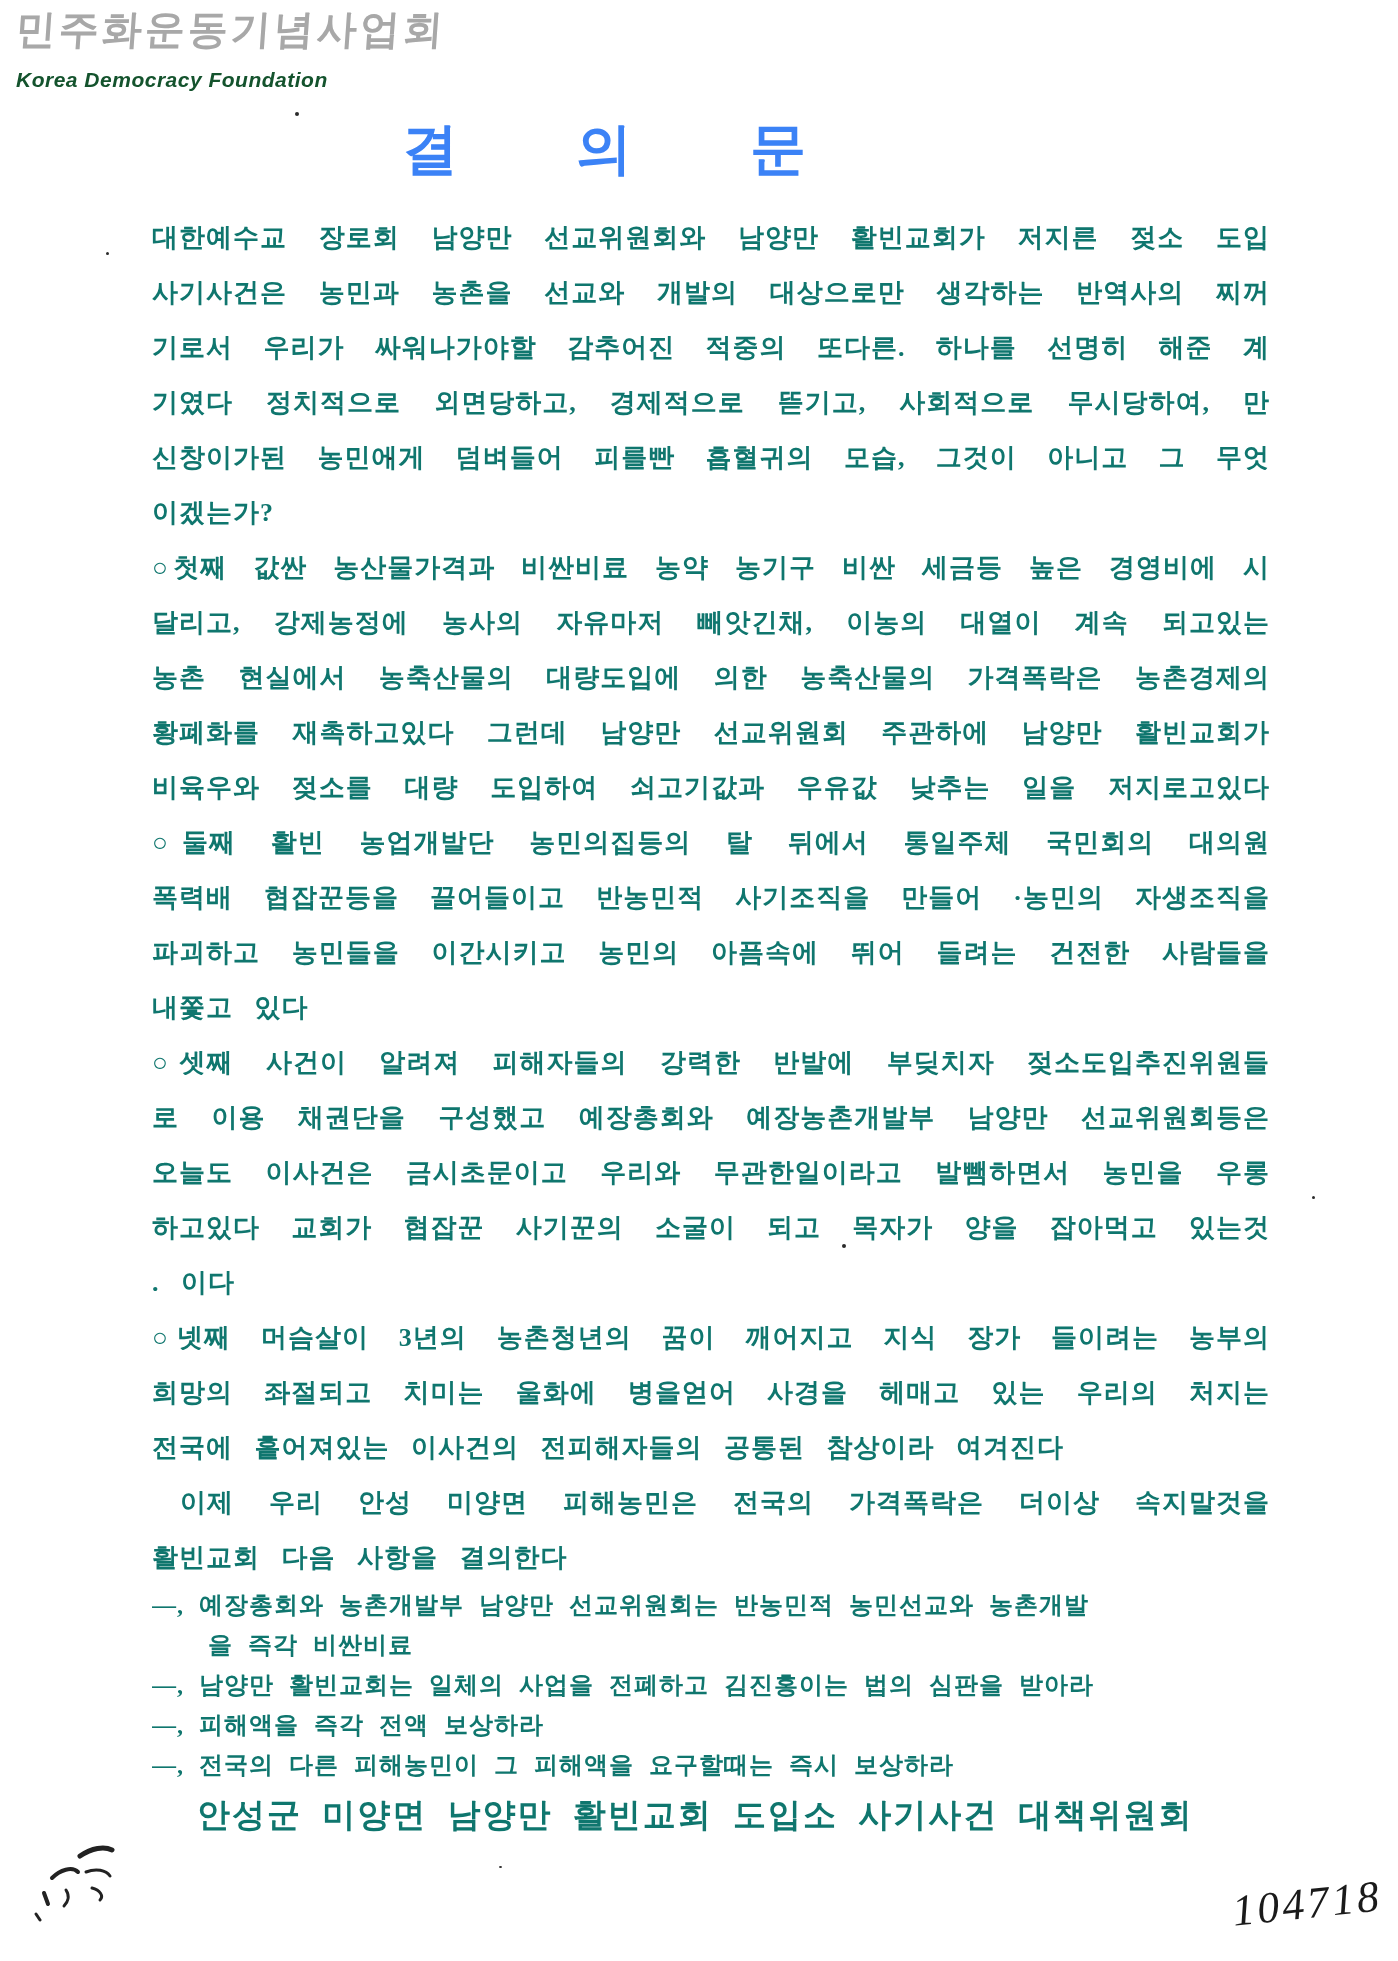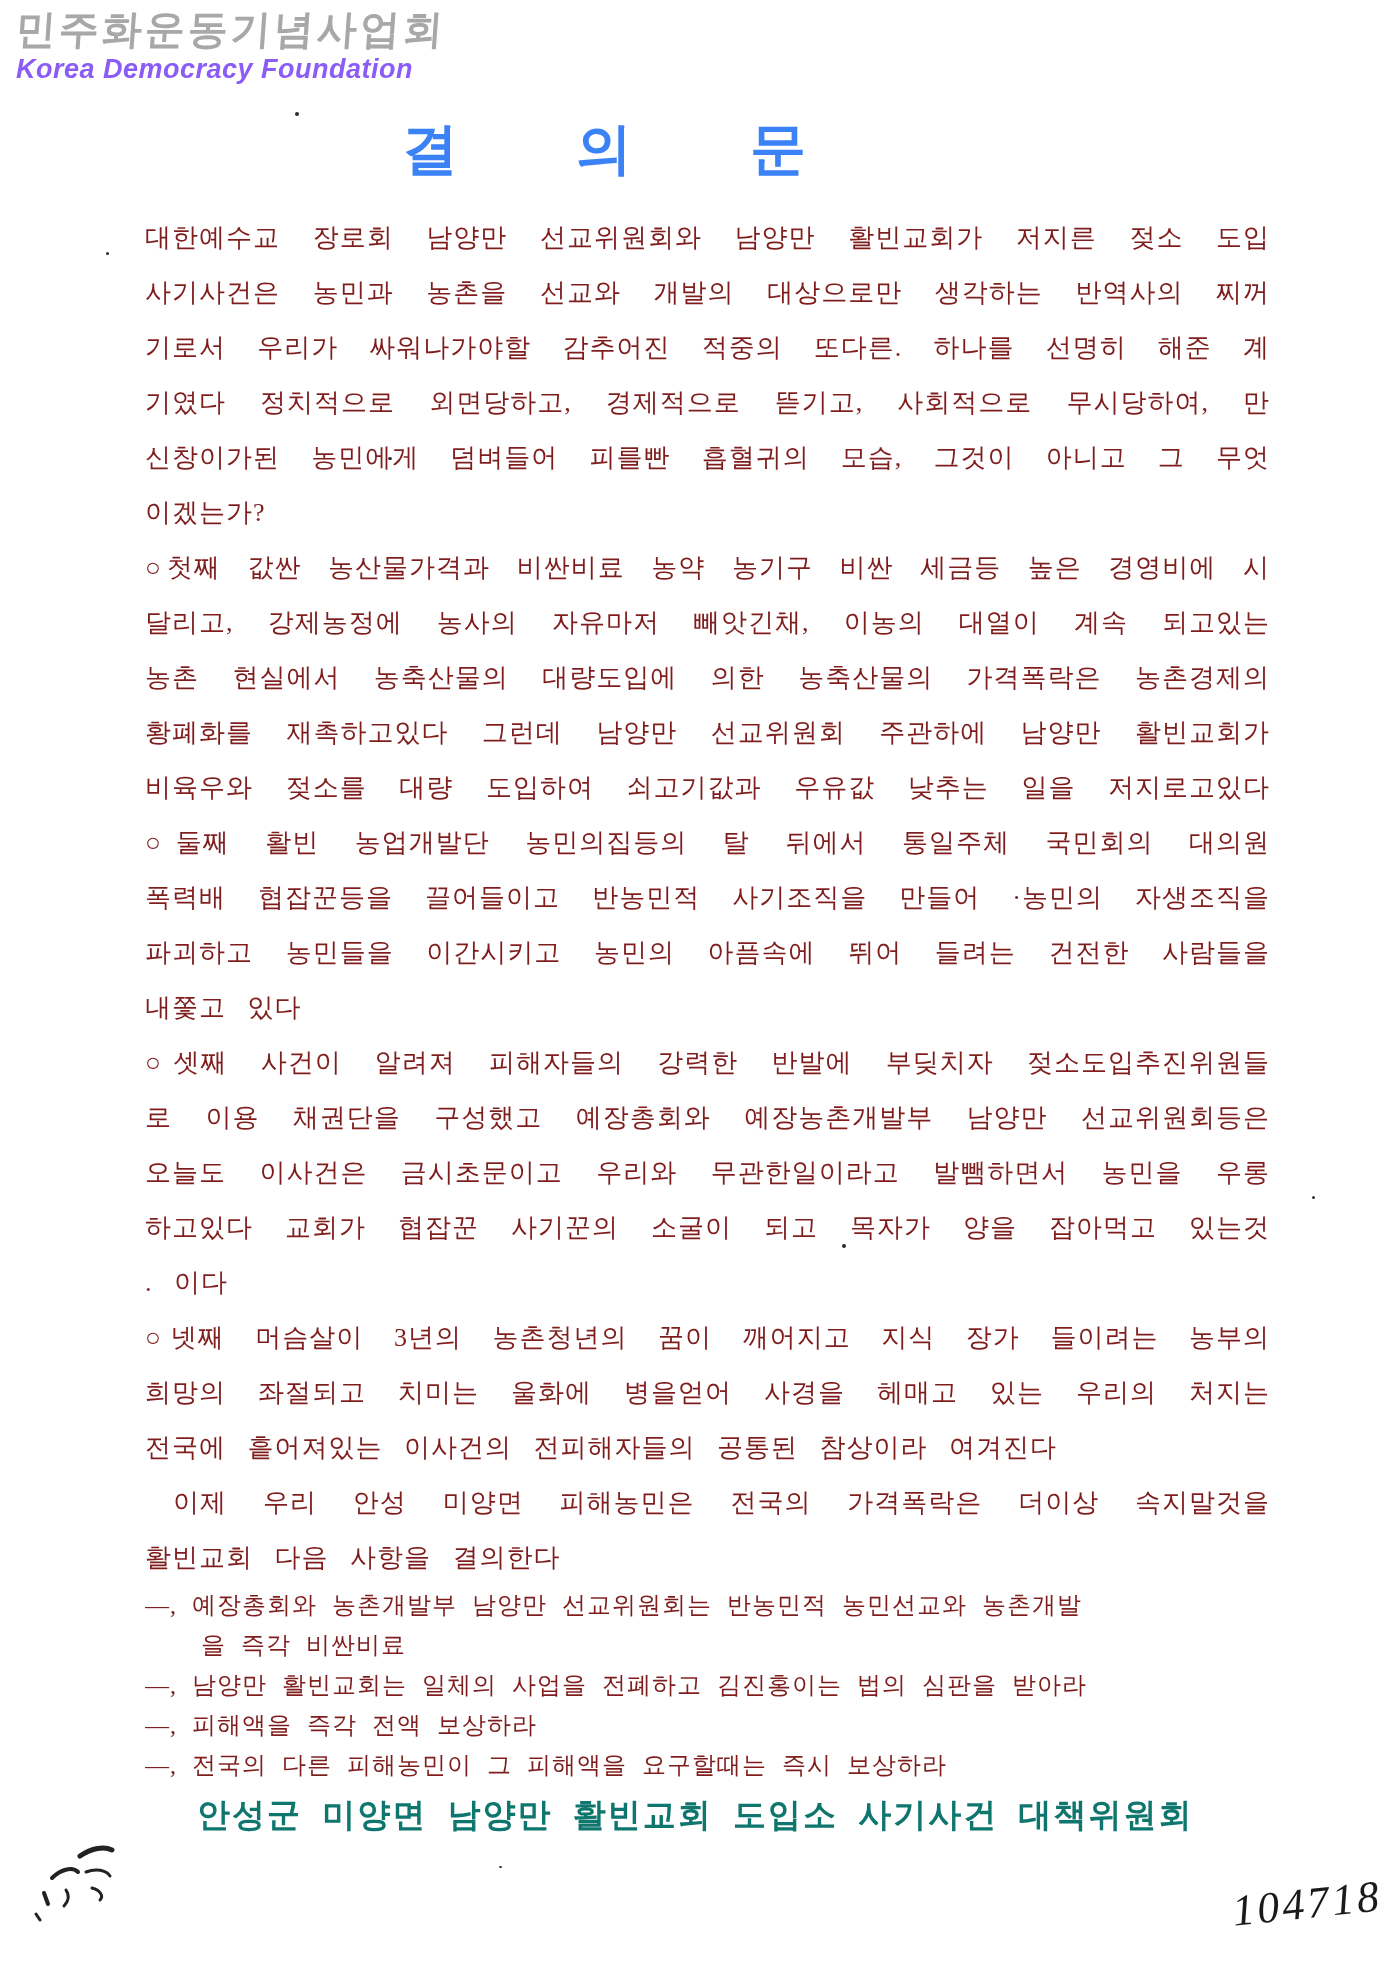--- a/index.html
+++ b/index.html
@@ -22,24 +22,24 @@
     letter-spacing:3px;
     color:#a8a8a8;
     transform:skewX(-4deg);
     line-height:44px;
     white-space:nowrap;
   }
   #logo .eng {
     font-family:"Liberation Sans", sans-serif;
     font-weight:bold;
     font-style:italic;
-    font-size:27px;
-    color:#8b5cf6;
+    font-size:21px;
+    color:#14532d;
     letter-spacing:0.5px;
-    margin-top:2px;
+    margin-top:16px;
     white-space:nowrap;
   }
 
   
   #title {
     position:absolute; left:402px; top:112px;
     font-size:56px; font-weight:bold;
     letter-spacing:118px;
     white-space:nowrap;
     color:#3b82f6;
@@ -50,22 +50,23 @@
     position:absolute; left:145px; top:210px; width:1125px;
   }
   .line {
     font-size:26px;
     line-height:55px;
     height:55px;
     word-spacing:14px;
     letter-spacing:1px;
     overflow:hidden;
     white-space:nowrap;
-    color:#7f1d1d;
-    font-weight:400;
+    color:#0f766e;
+    font-weight:700;
+    margin-left:7px;
   }
   .line.justify {
     text-align:justify;
     text-align-last:justify;
     white-space:normal;
   }
   .line.indent { padding-left:28px; }
   .line.list, .line.cont {
     font-size:24px;
     line-height:40px;

